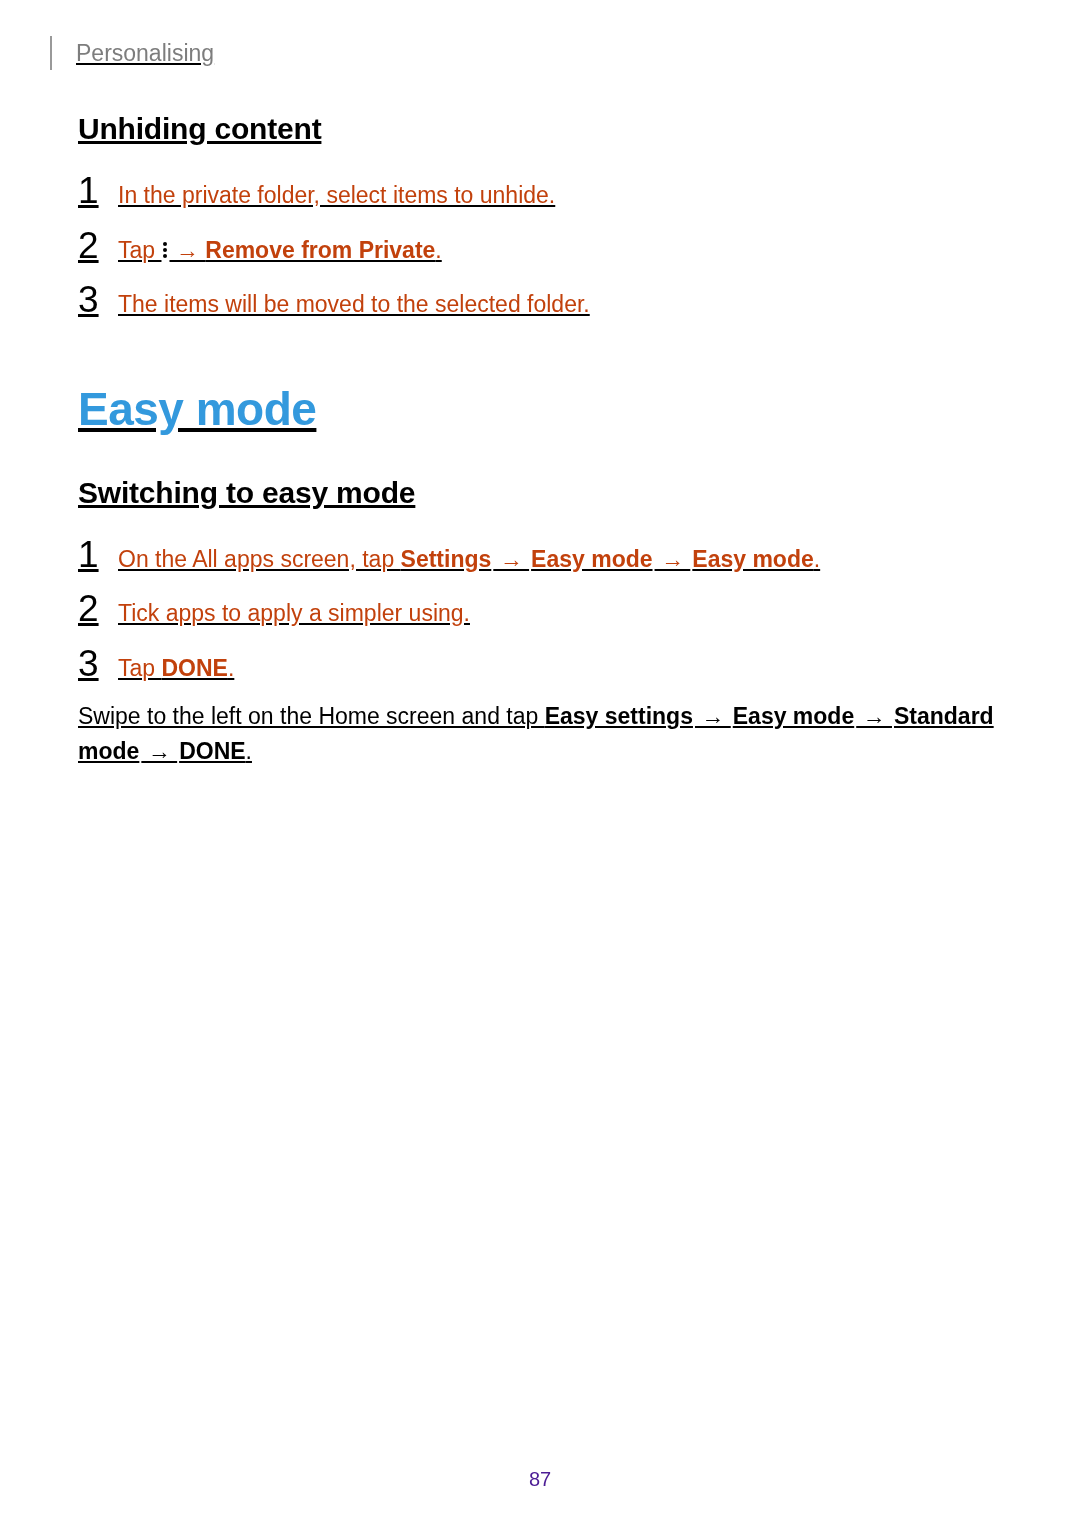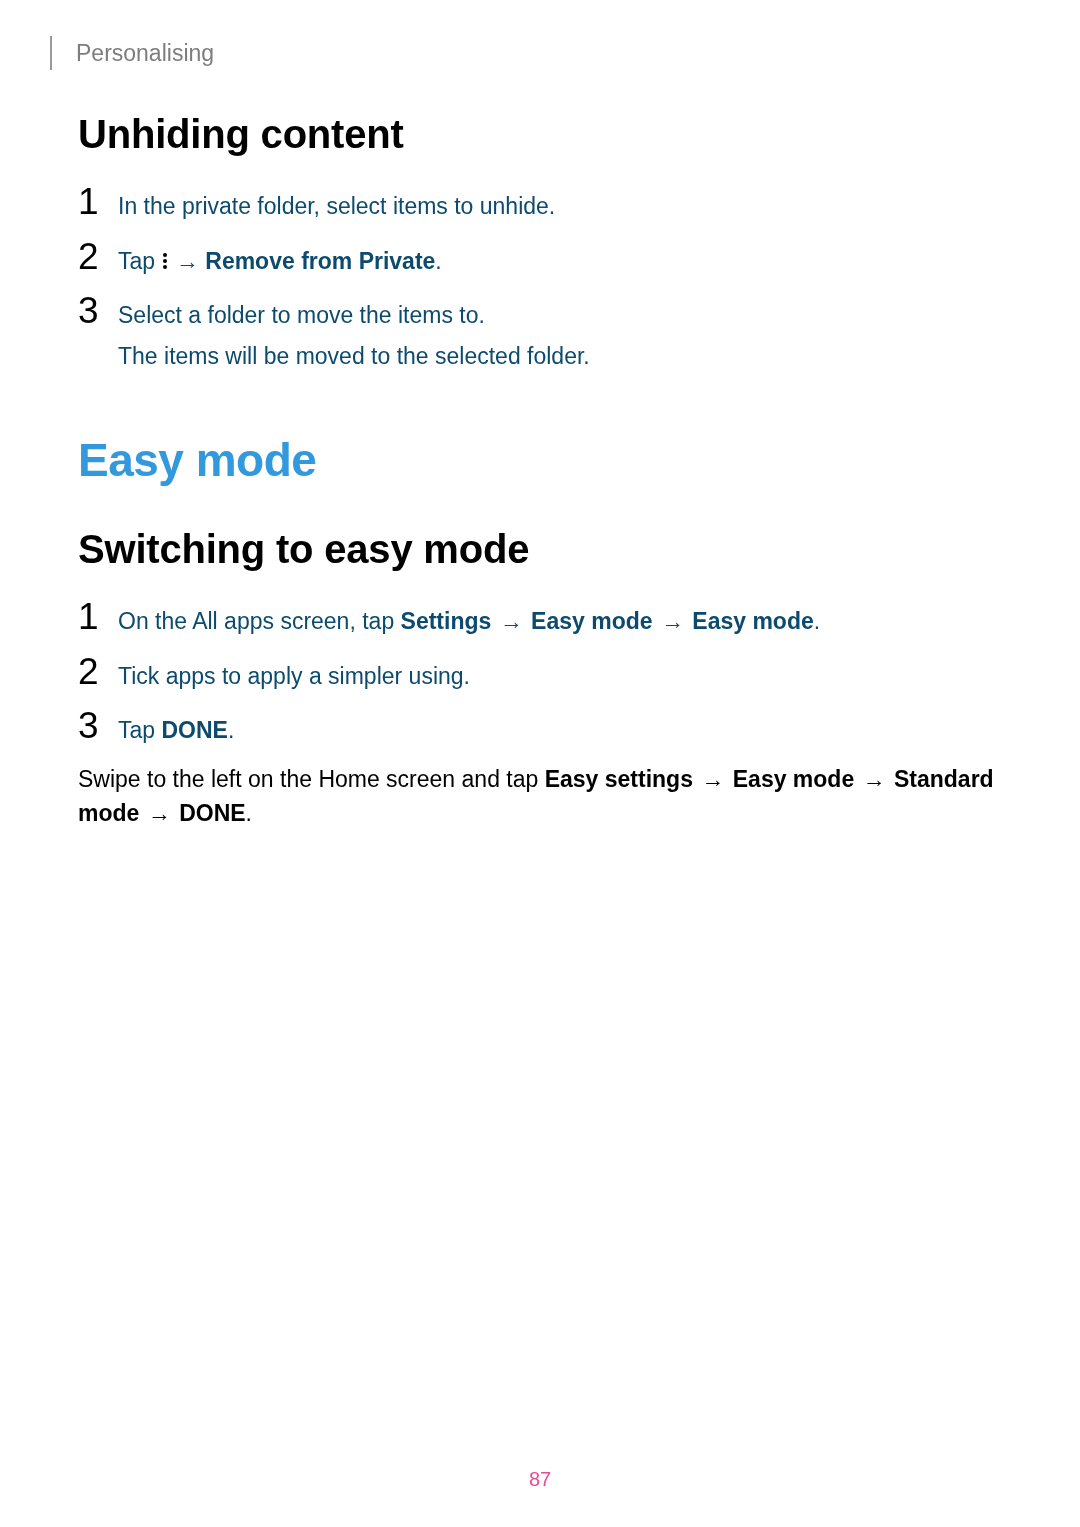--- a/index.html
+++ b/index.html
@@ -10,40 +10,41 @@
   body {
     width: 1080px;
     height: 1527px;
     background: #ffffff;
     font-family: "Segoe UI", "Helvetica Neue", Arial, sans-serif;
     color: #000000;
     position: relative;
   }
   .page-content {
     padding: 36px 78px 0 78px;
+    text-decoration: underline;
   }
   .header-bar {
     display: flex;
     align-items: center;
     margin-bottom: 42px;
   }
   .header-divider {
     width: 2px;
     height: 34px;
     background: #999999;
     margin-right: 24px;
     margin-left: -28px;
   }
   .header-text {
     font-size: 23px;
     color: #7d7d7d;
     font-weight: 400;
   }
   .subheading {
-    font-size: 40px;
+    font-size: 30px;
     font-weight: 700;
     color: #000000;
     margin-bottom: 26px;
     letter-spacing: -0.2px;
   }
   .section-title {
     font-size: 46px;
     font-weight: 700;
     color: #3399dd;
     margin-top: 60px;
@@ -62,21 +63,21 @@
     font-size: 37px;
     font-weight: 400;
     color: #000000;
     width: 40px;
     flex-shrink: 0;
     line-height: 1;
     font-family: "Segoe UI Light", "Helvetica Neue Light", Arial, sans-serif;
   }
   .step-body {
     font-size: 23px;
-    color: #0c4a6e;
+    color: #c2410c;
     line-height: 1.5;
     padding-top: 6px;
     flex: 1;
   }
   .step-body p + p {
     margin-top: 6px;
   }
   .bold {
     font-weight: 700;
   }
@@ -106,21 +107,21 @@
   .section-spacer {
     margin-top: 40px;
   }
   .page-number {
     position: absolute;
     bottom: 36px;
     left: 0;
     right: 0;
     text-align: center;
     font-size: 20px;
-    color: #ec4899;
+    color: #4c1d95;
   }
 </style>
 </head>
 <body>
 
 <div class="page-content">
 
   <div class="header-bar">
     <div class="header-divider"></div>
     <div class="header-text">Personalising</div>
@@ -139,21 +140,20 @@
       <div class="step-num">2</div>
       <div class="step-body">
         <p>
           <span>Tap </span><span class="more-icon"><span class="dot"></span><span class="dot"></span><span class="dot"></span></span><span> → </span><span class="bold">Remove from Private</span><span>.</span>
         </p>
       </div>
     </li>
     <li class="step">
       <div class="step-num">3</div>
       <div class="step-body">
-        <p>Select a folder to move the items to.</p>
         <p>The items will be moved to the selected folder.</p>
       </div>
     </li>
   </ol>
 
   <h1 class="section-title">Easy mode</h1>
 
   <h2 class="subheading section-spacer">Switching to easy mode</h2>
 
   <ol class="step-list">

